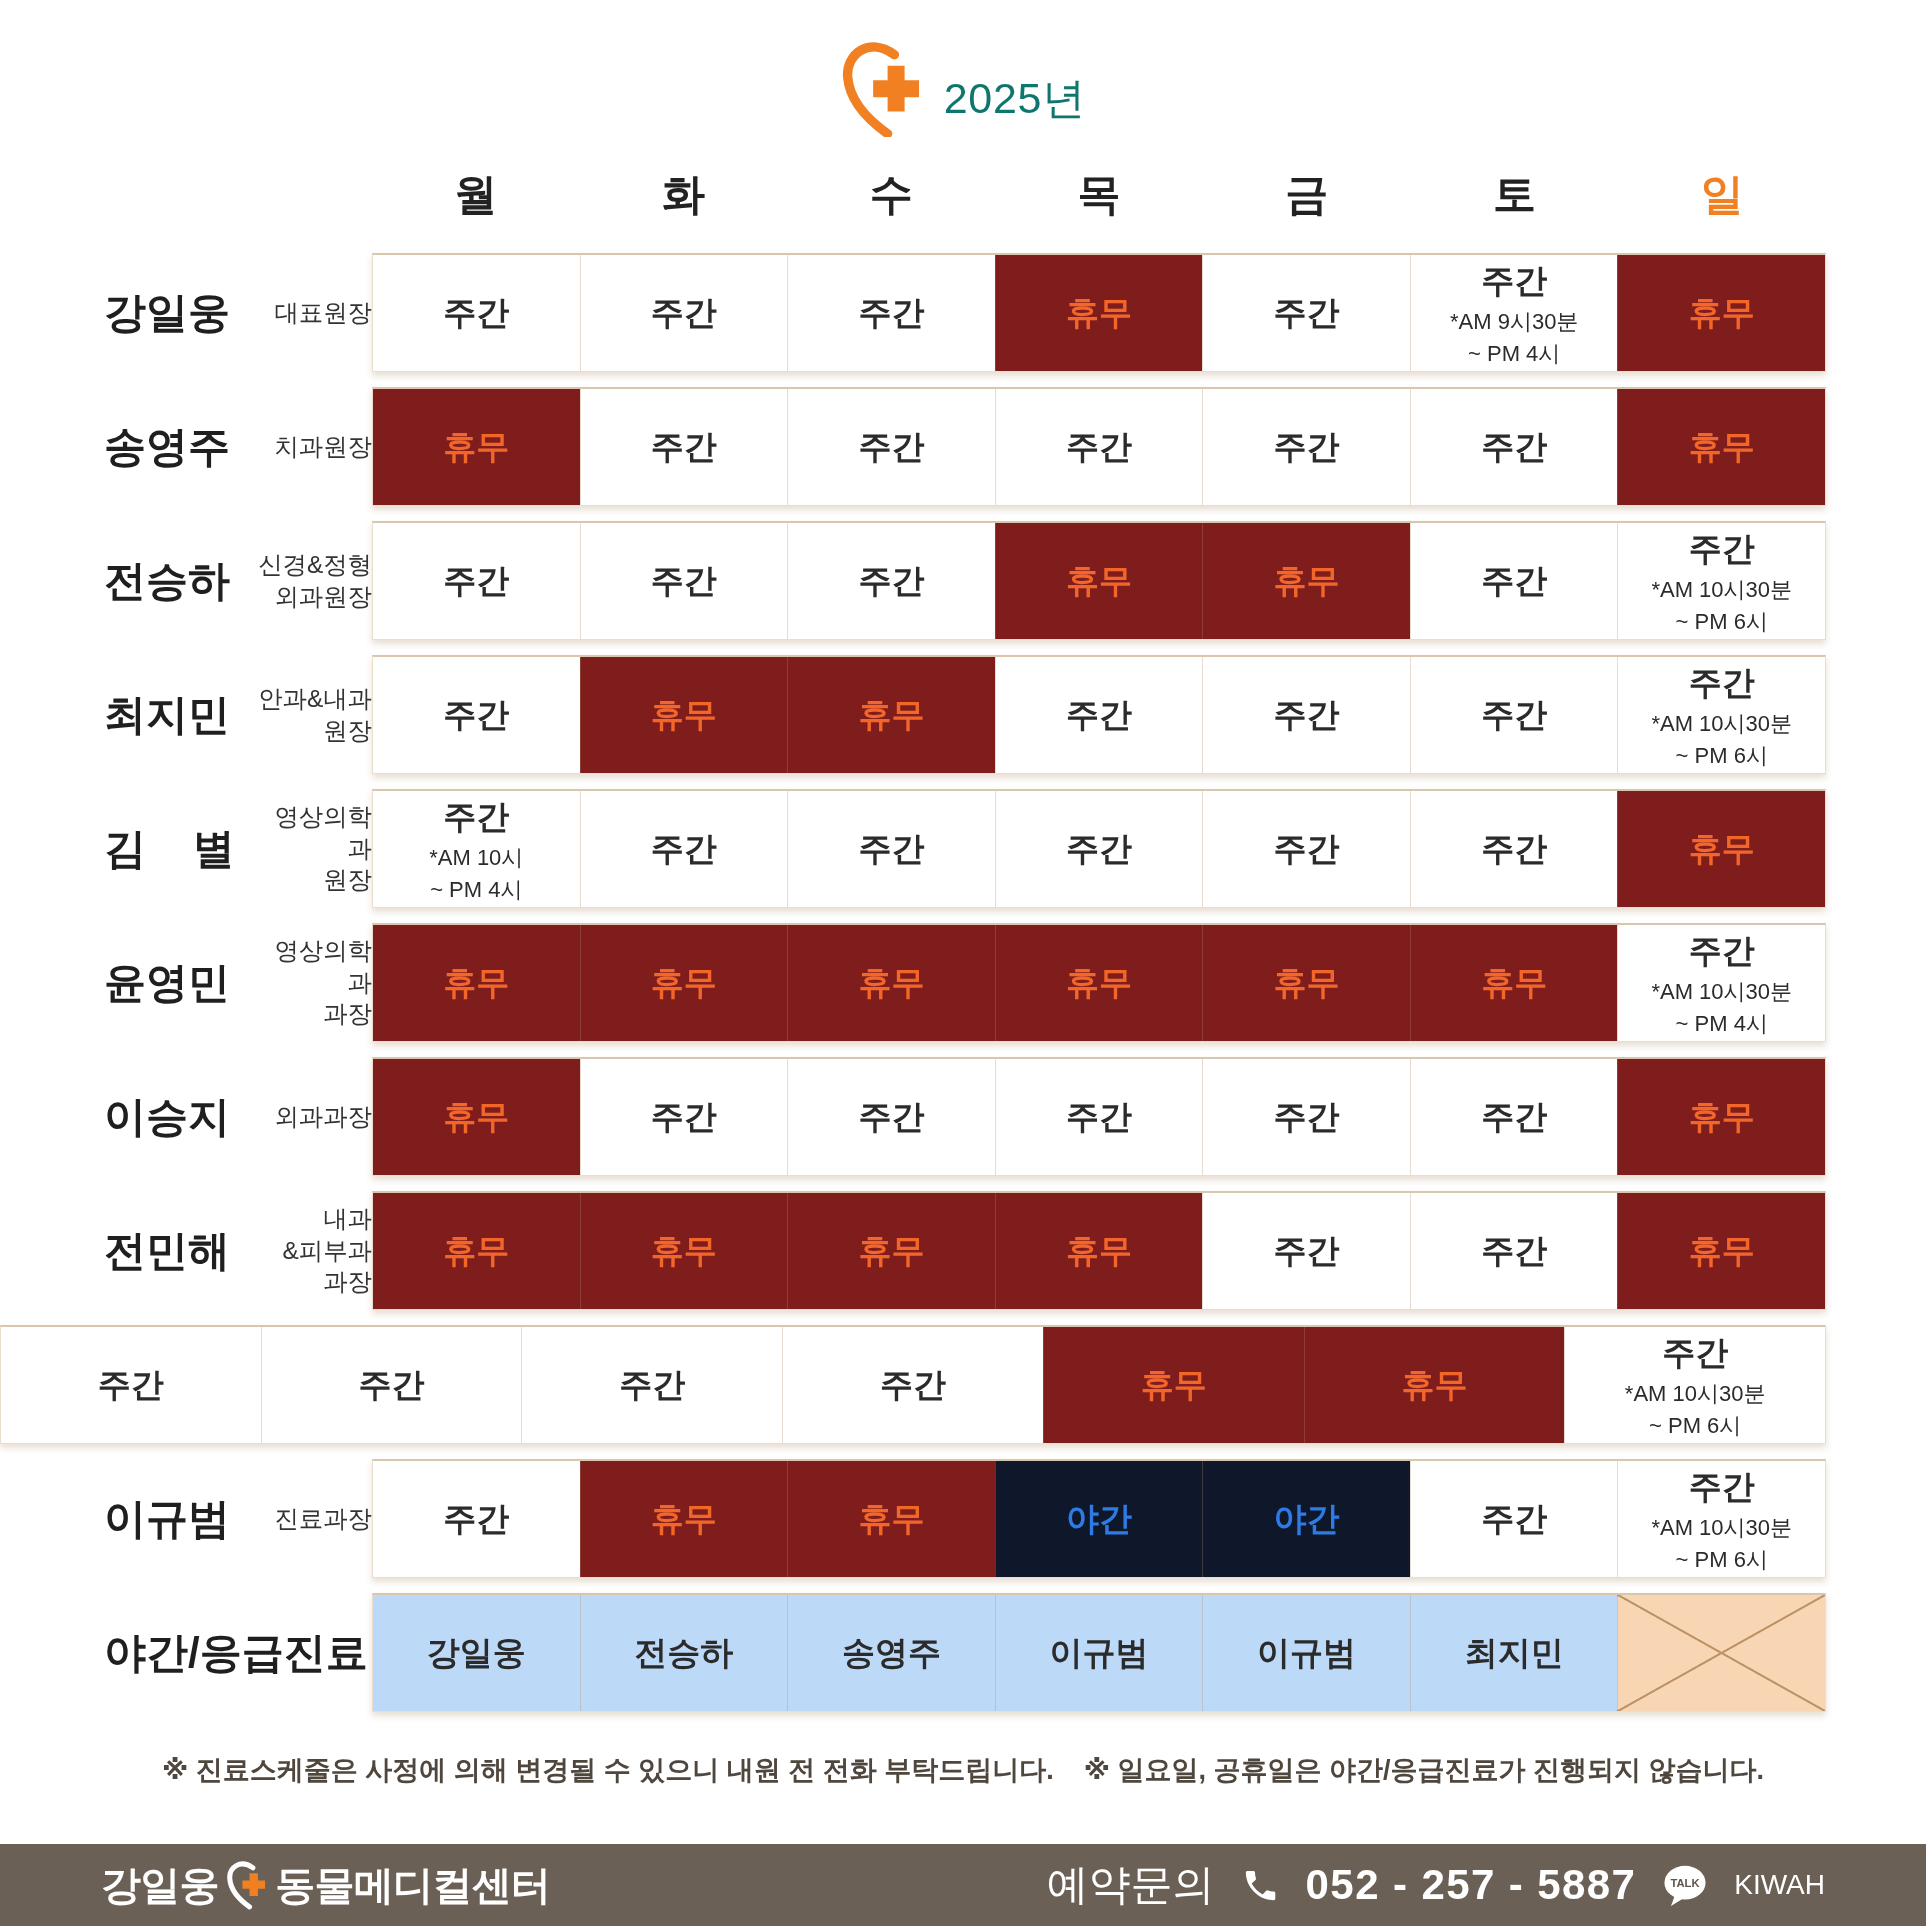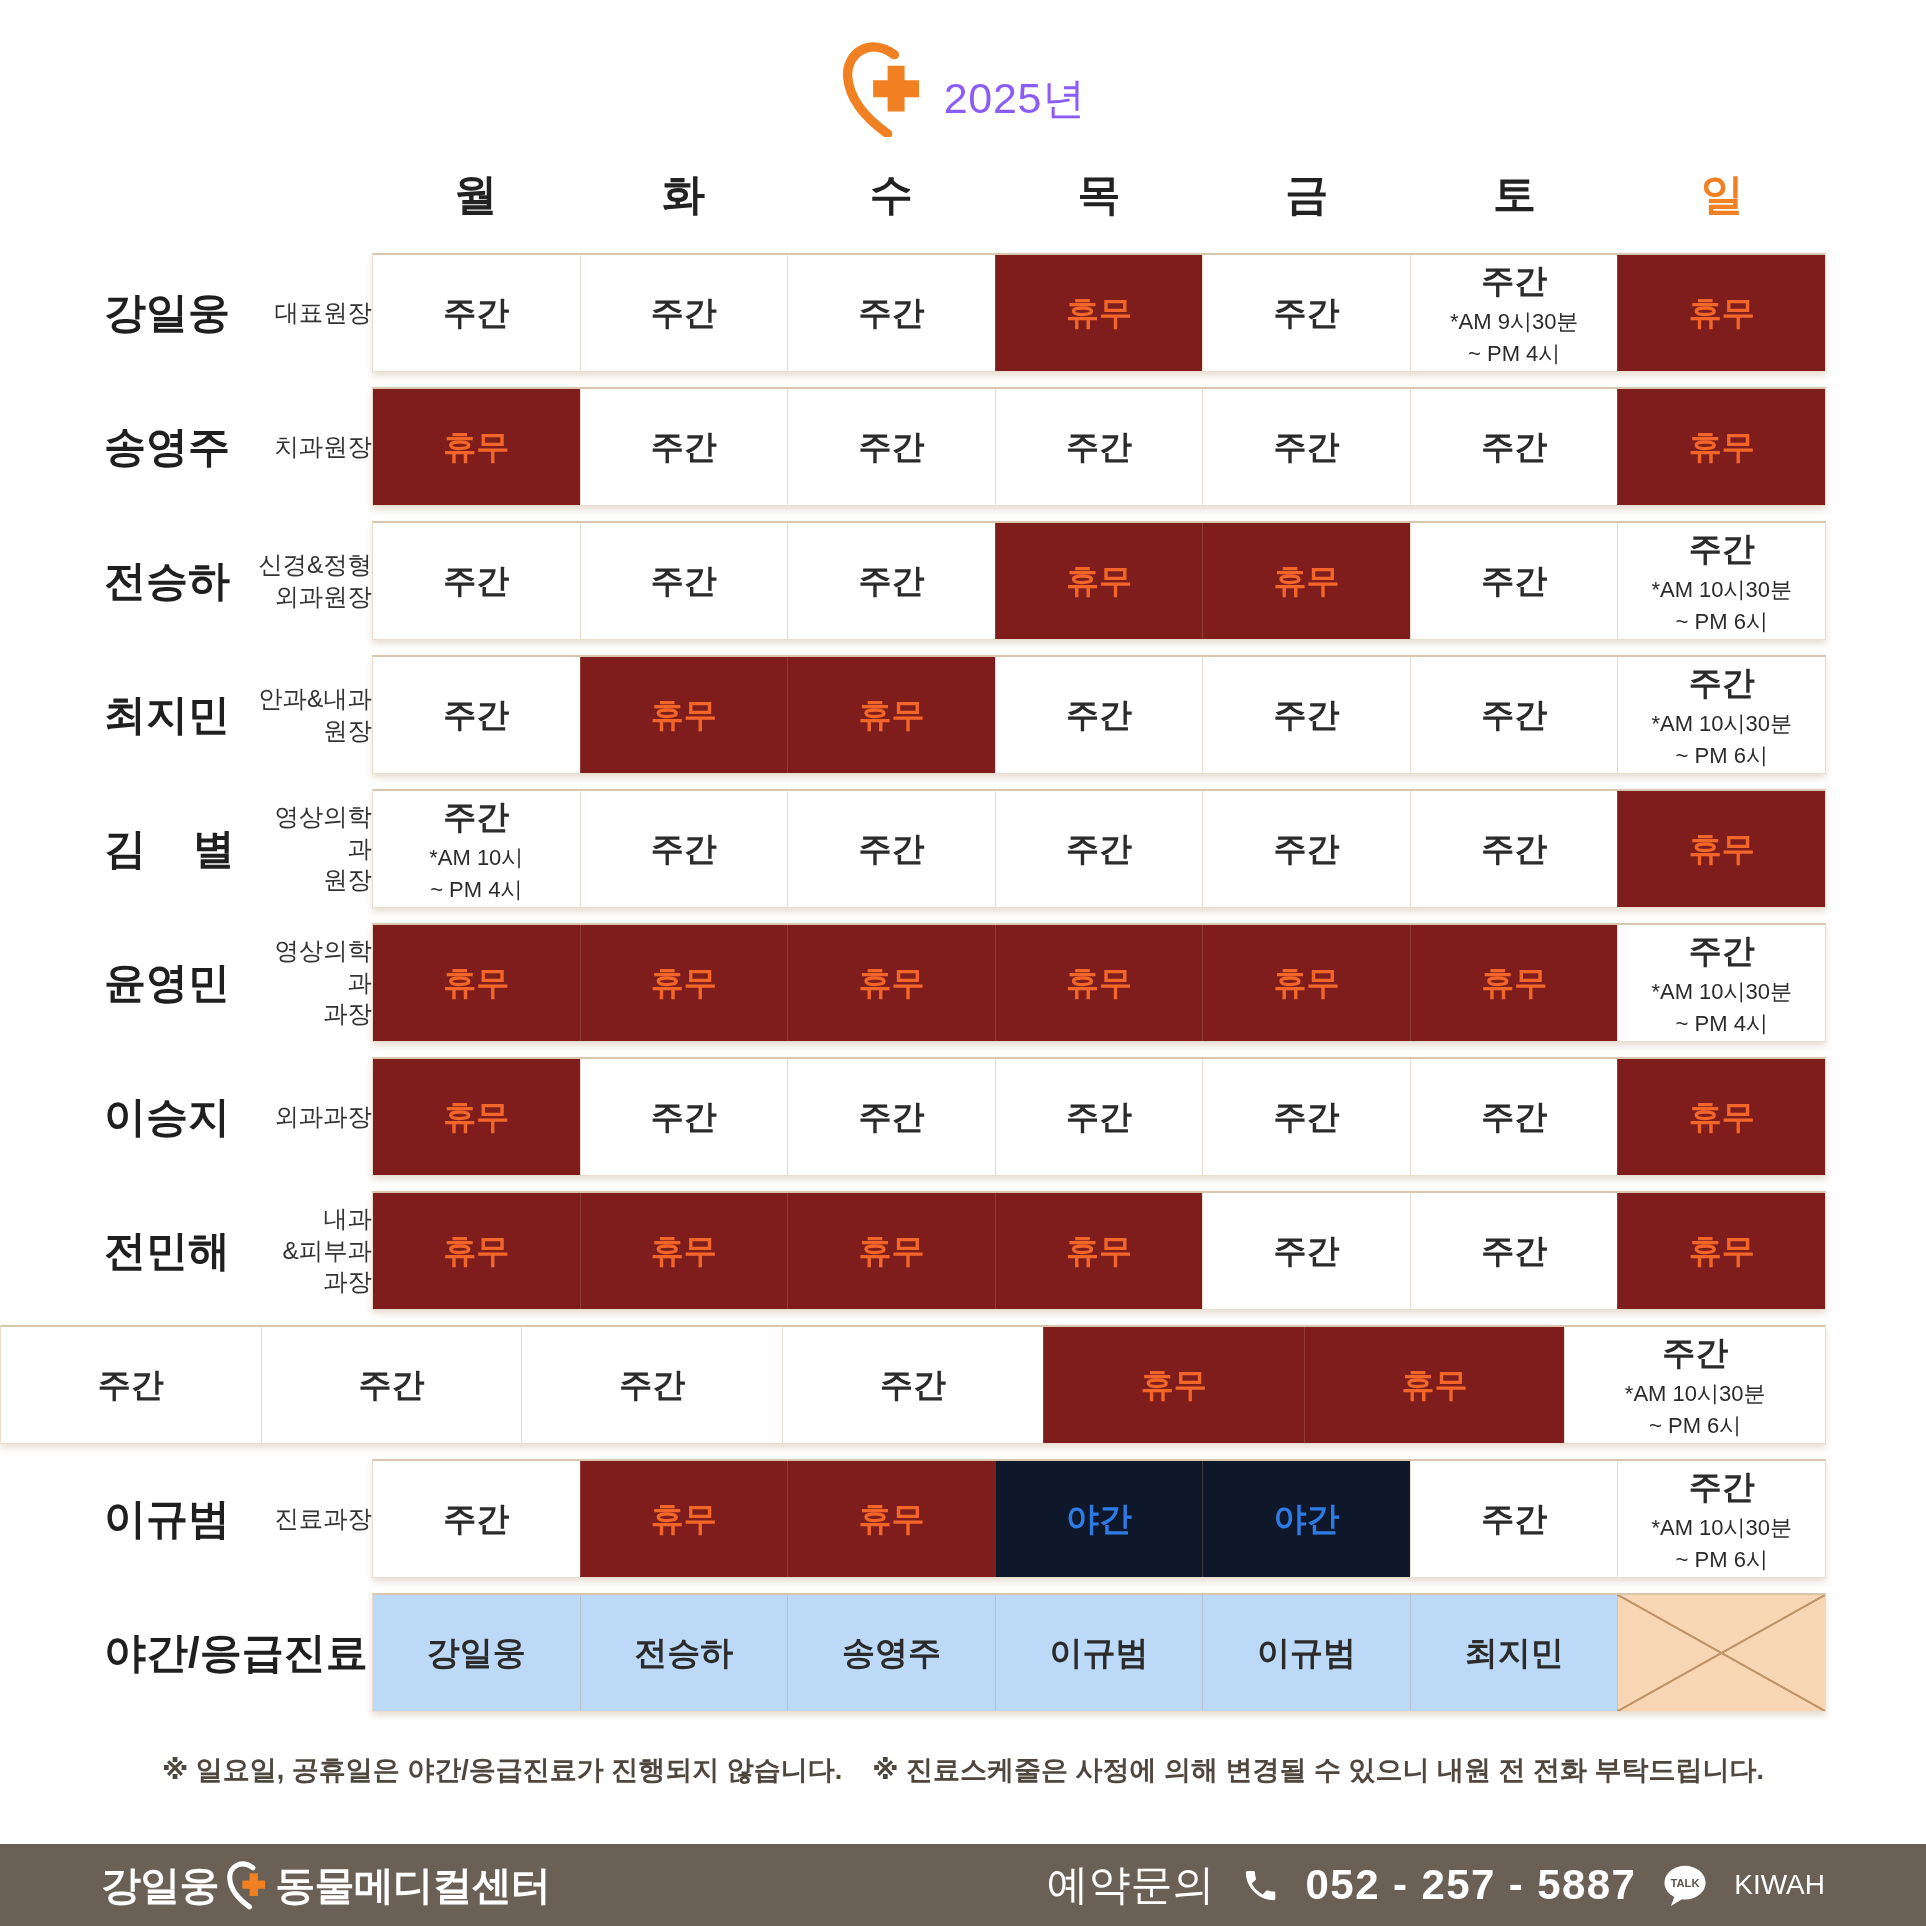--- a/index.html
+++ b/index.html
@@ -3,21 +3,21 @@
 <meta charset="utf-8">
 <style>
   html,body{margin:0;padding:0;}
   body{
     width:1926px;height:1926px;position:relative;background:#ffffff;overflow:hidden;
     font-family:"Liberation Sans","DejaVu Sans",sans-serif;color:#222;
   }
   
   .title-bar{display:flex;align-items:center;justify-content:center;gap:18.7px;padding-top:42px;}
   .title-logo{width:85px;height:95px;flex:none;}
-  .title-year{font-size:43px;font-weight:500;color:#8b5cf6;letter-spacing:0.7px;margin-top:18.7px;}
+  .title-year{font-size:43px;font-weight:500;color:#0f766e;letter-spacing:0.7px;margin-top:18.7px;}
   .title-main{font-size:60px;font-weight:800;color:#1c1c1c;margin-top:7.2px;letter-spacing:-0.7px;}
   
   .day-header{display:flex;padding-left:372px;padding-right:100px;margin-top:29px;margin-bottom:29px;}
   .day-label{flex:1;text-align:center;font-size:43px;font-weight:800;color:#222;}
   .day-label--sun{color:#F08021;}
   
   .row{display:flex;height:119px;margin:0 100px 15px 0;}
   .row-label{width:372px;flex:none;display:flex;align-items:center;padding-left:104px;box-sizing:border-box;}
   .doc-name{font-size:42px;font-weight:800;color:#1f1f1f;white-space:pre;width:147px;flex:none;}
   .doc-title{flex:1;text-align:right;font-size:24.4px;font-weight:500;color:#333;white-space:pre-line;line-height:1.3;}
@@ -405,22 +405,22 @@
         </div>
         <div class="cell cell--doctor">
           <span class="cell-main">최지민</span>
         </div>
         <div class="cell cell--blocked"></div>
       </div>
   </div>
 </div>
 
 <div class="notes">
+  <span>※ 진료스케줄은 사정에 의해 변경될 수 있으니 내원 전 전화 부탁드립니다.</span>
   <span>※ 일요일, 공휴일은 야간/응급진료가 진행되지 않습니다.</span>
-  <span>※ 진료스케줄은 사정에 의해 변경될 수 있으니 내원 전 전화 부탁드립니다.</span>
 </div>
 
 <div class="footer">
   <div class="brand">
     <span>강일웅</span>
     <svg class="brand-logo" viewBox="0 0 100 110">
       <path d="M64 14 C34 -8 7 14 9 40 C11 68 32 90 56 107" fill="none" stroke="#ffffff" stroke-width="12" stroke-linecap="round"></path>
       <path d="M56 27 h20 v17 h17 v20 h-17 v17 h-20 v-17 h-17 v-20 h17 z" fill="#F08021"></path>
     </svg>
     <span>동물메디컬센터</span>

